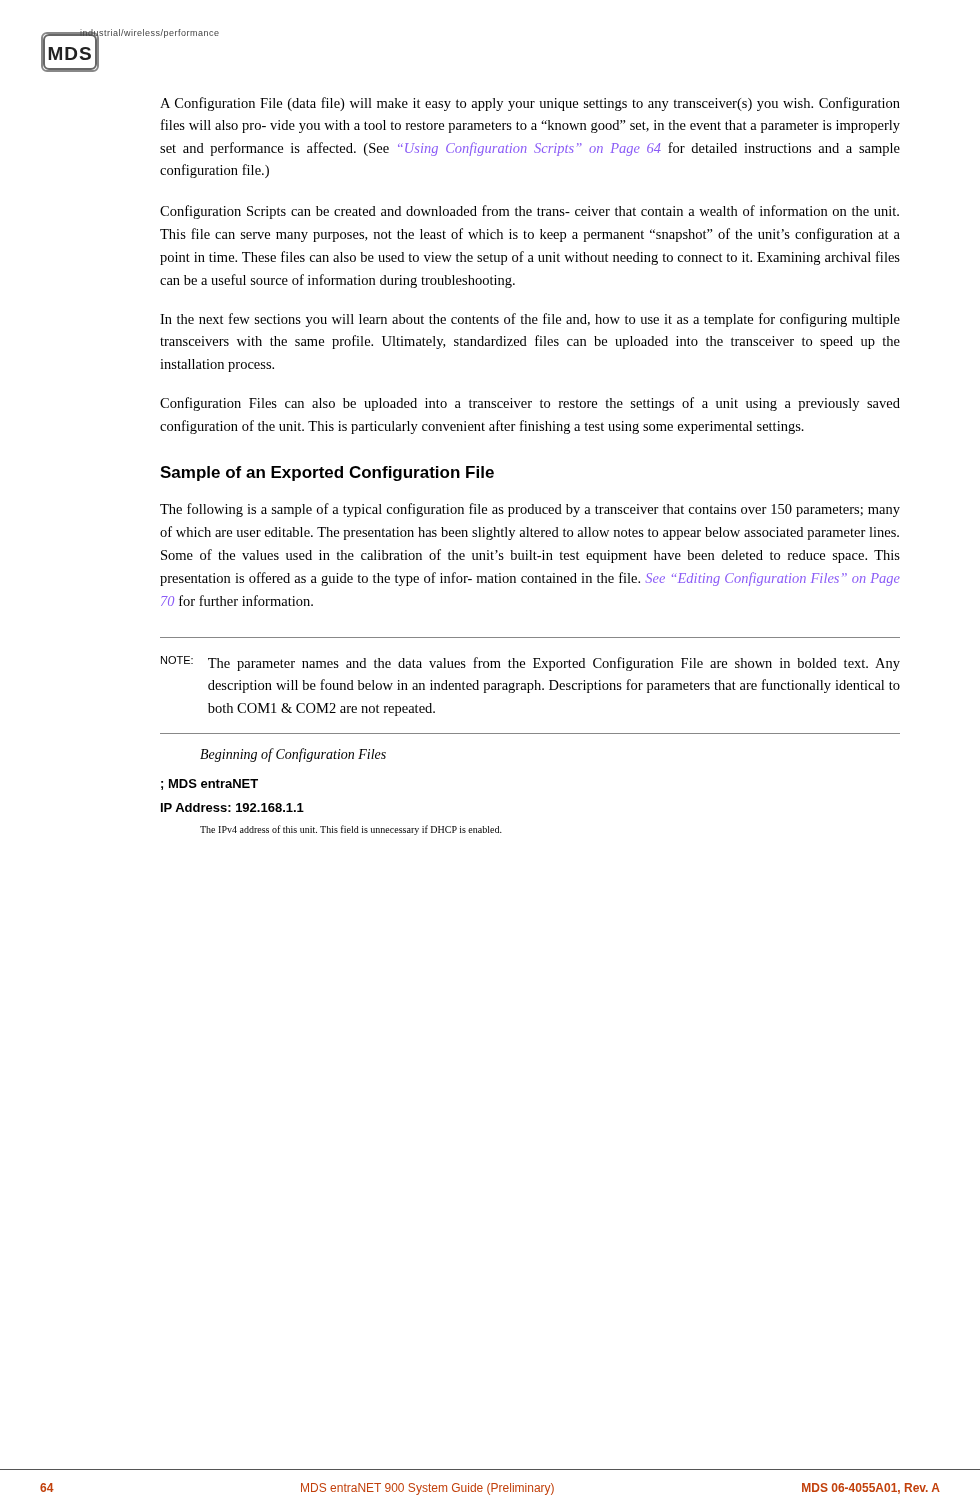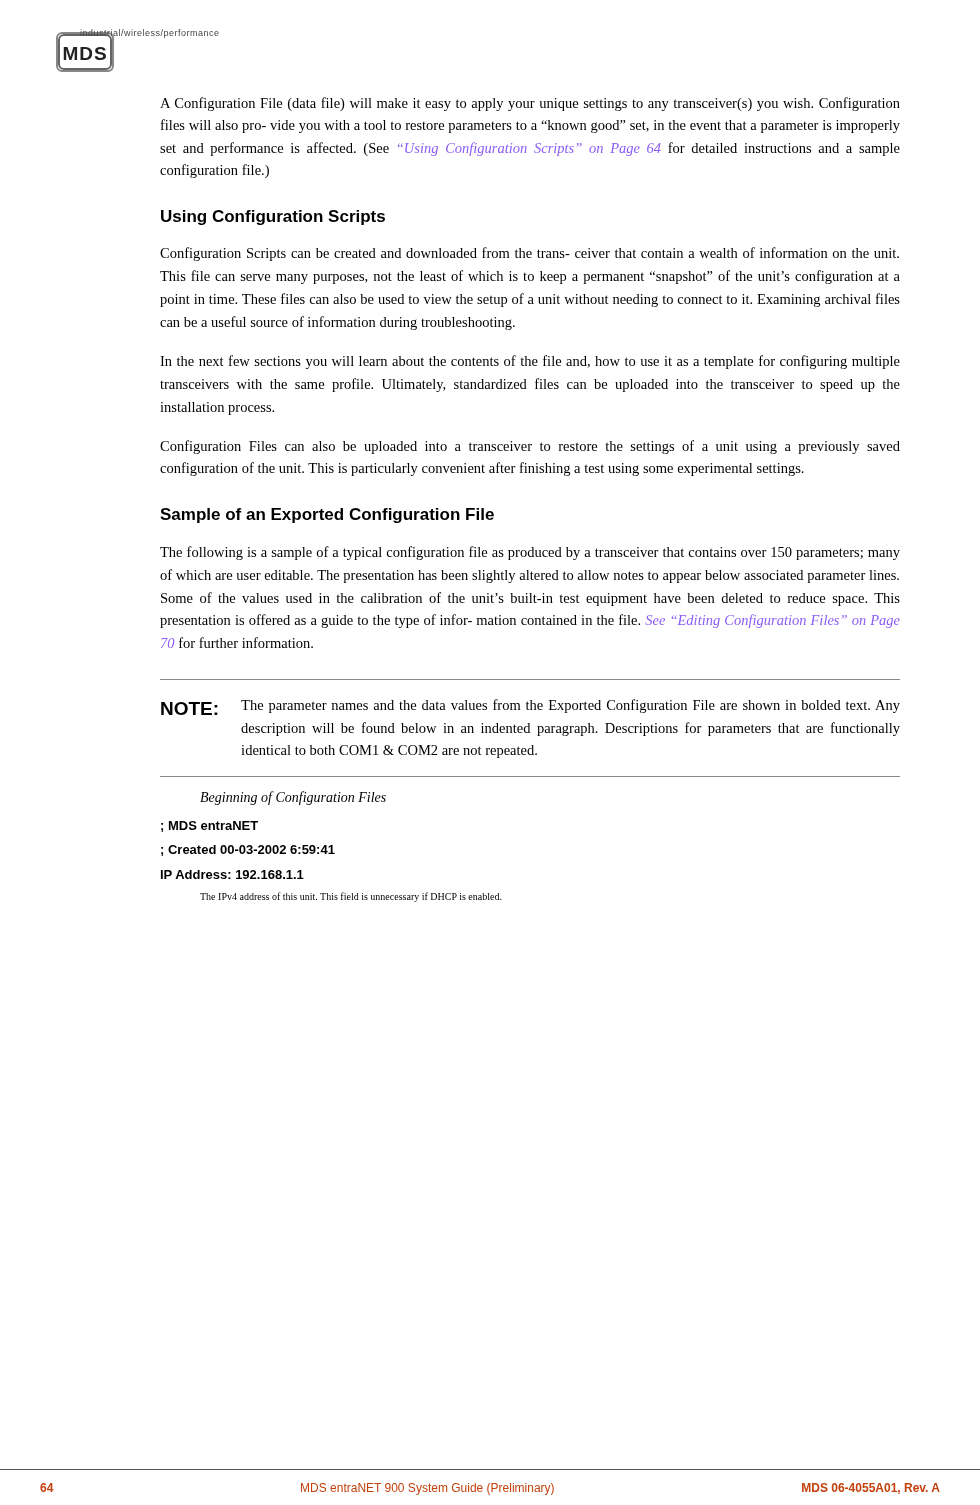--- a/index.html
+++ b/index.html
@@ -29,21 +29,21 @@
       font-size: 9px;
       color: #444;
       letter-spacing: 0.5px;
       line-height: 1.2;
       position: absolute;
       top: 10px;
       left: 40px;
     }
     .logo-container {
       margin-top: 14px;
-      margin-left: 16px;
+      margin-left: 1px;
     }
     .logo-box {
       width: 58px;
       height: 40px;
       border: 2.5px solid #888;
       border-radius: 6px;
       display: flex;
       align-items: center;
       justify-content: center;
       font-family: Arial Black, Arial, sans-serif;
@@ -82,25 +82,25 @@
       border-top: 1.5px solid #888;
       border-bottom: 1.5px solid #888;
       padding: 14px 0 14px 0;
       margin: 24px 0 10px 0;
       display: flex;
       align-items: flex-start;
       gap: 10px;
     }
     .note-label {
       font-family: Arial, Helvetica, sans-serif;
-      font-weight: bold;
-      font-size: 19px;
+      font-weight: normal;
+      font-size: 11px;
       white-space: nowrap;
       flex-shrink: 0;
-      margin-right: 12px;
+      margin-right: 4px;
     }
     .note-text {
       font-size: 14.5px;
       line-height: 1.55;
       text-align: justify;
     }
     .config-file-section {
       margin-top: 6px;
     }
     .config-file-label {
@@ -170,21 +170,20 @@
 
     <p class="intro-para">
       A Configuration File (data file) will make it easy to apply your unique
       settings to any transceiver(s) you wish. Configuration files will also pro-
       vide you with a tool to restore parameters to a “known good” set, in the
       event that a parameter is improperly set and performance is affected.
       (See <span class="link-text">“Using Configuration Scripts” on Page 64</span> for detailed instructions
       and a sample configuration file.)
     </p>
 
-    <div class="section-heading">Using Configuration Scripts</div>
 
     <p class="body-para">
       Configuration Scripts can be created and downloaded from the trans-
       ceiver that contain a wealth of information on the unit. This file can
       serve many purposes, not the least of which is to keep a permanent
       “snapshot” of the unit’s configuration at a point in time. These files can
       also be used to view the setup of a unit without needing to connect to it.
       Examining archival files can be a useful source of information during
       troubleshooting.
     </p>
@@ -224,21 +223,20 @@
         will be found below in an indented paragraph. Descriptions for
         parameters that are functionally identical to both COM1 &amp;
         COM2 are not repeated.
       </span>
     </div>
 
     <div class="config-file-section">
       <p class="config-file-label">Beginning of Configuration Files</p>
 
       <div class="config-line">; MDS entraNET</div>
-      <div class="config-line">; Created 00-03-2002 6:59:41</div>
       <div class="config-line">IP Address: 192.168.1.1</div>
       <p class="config-desc">
         The IPv4 address of this unit. This field is unnecessary if DHCP is
         enabled.
       </p>
     </div>
 
   </div>
 
   <div class="footer">

